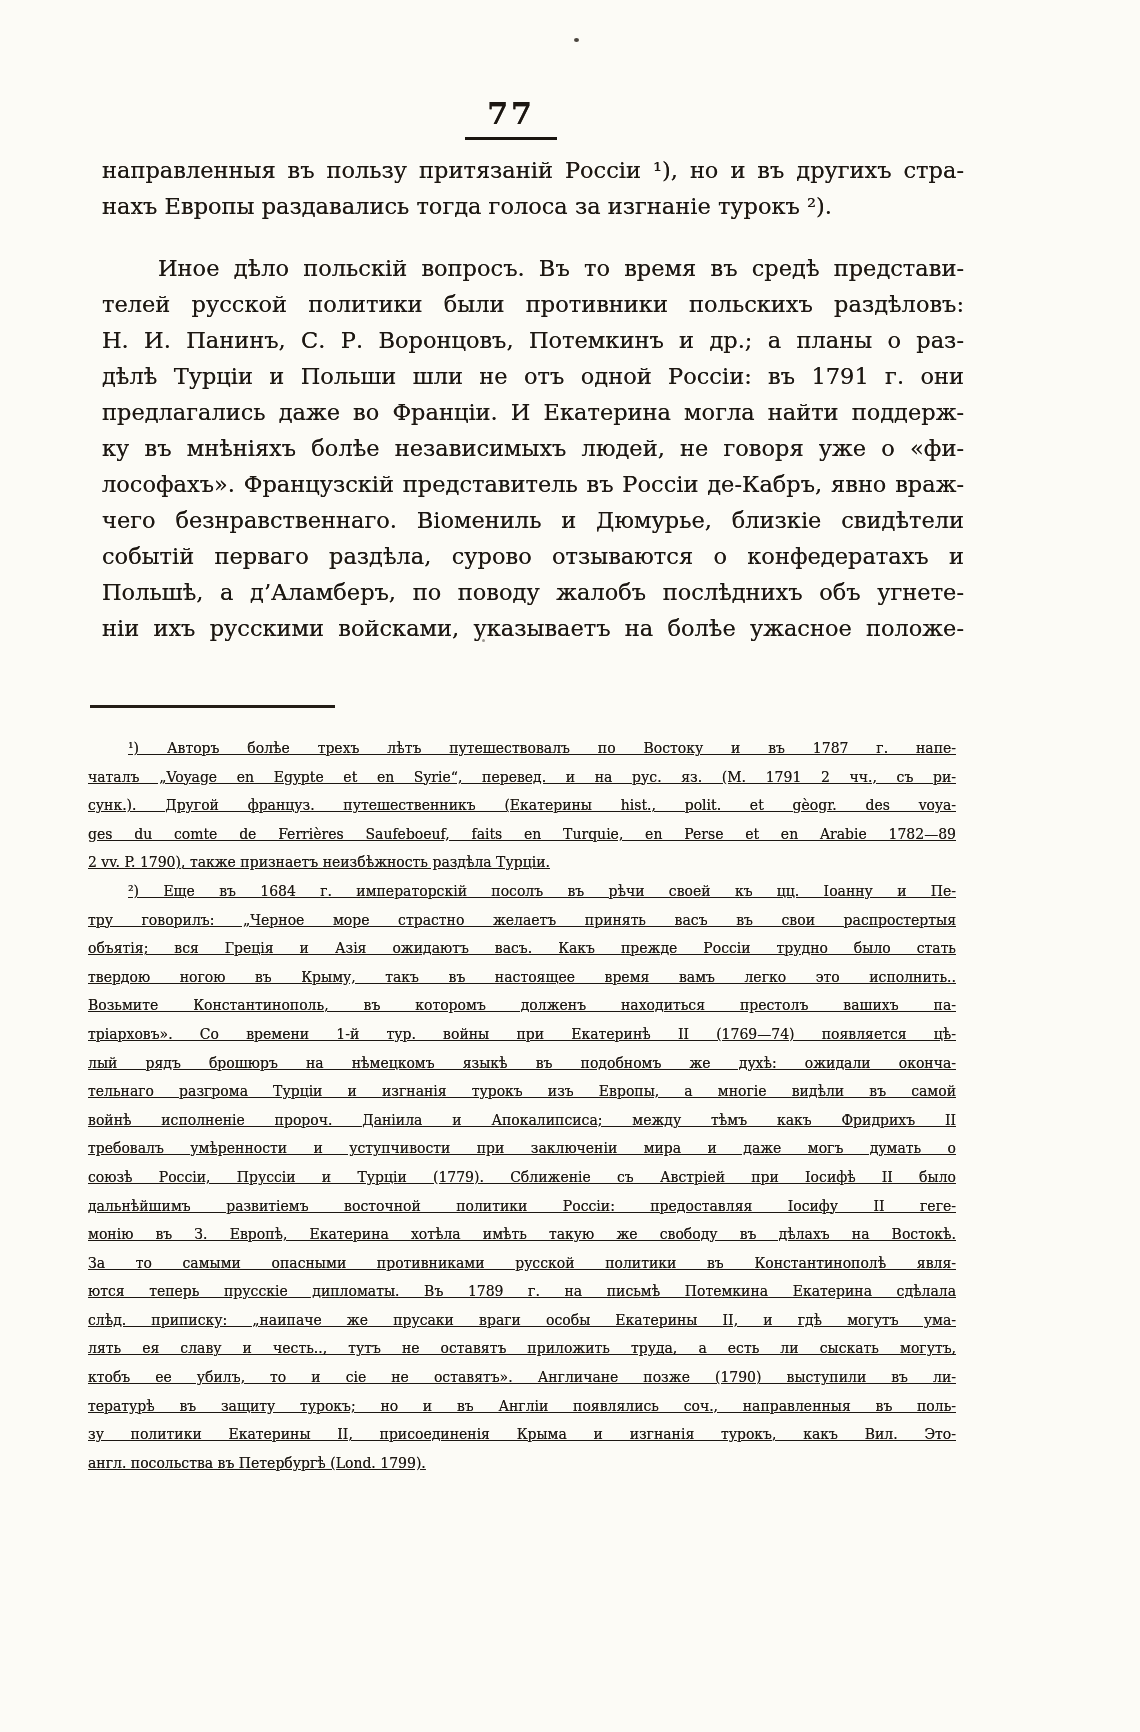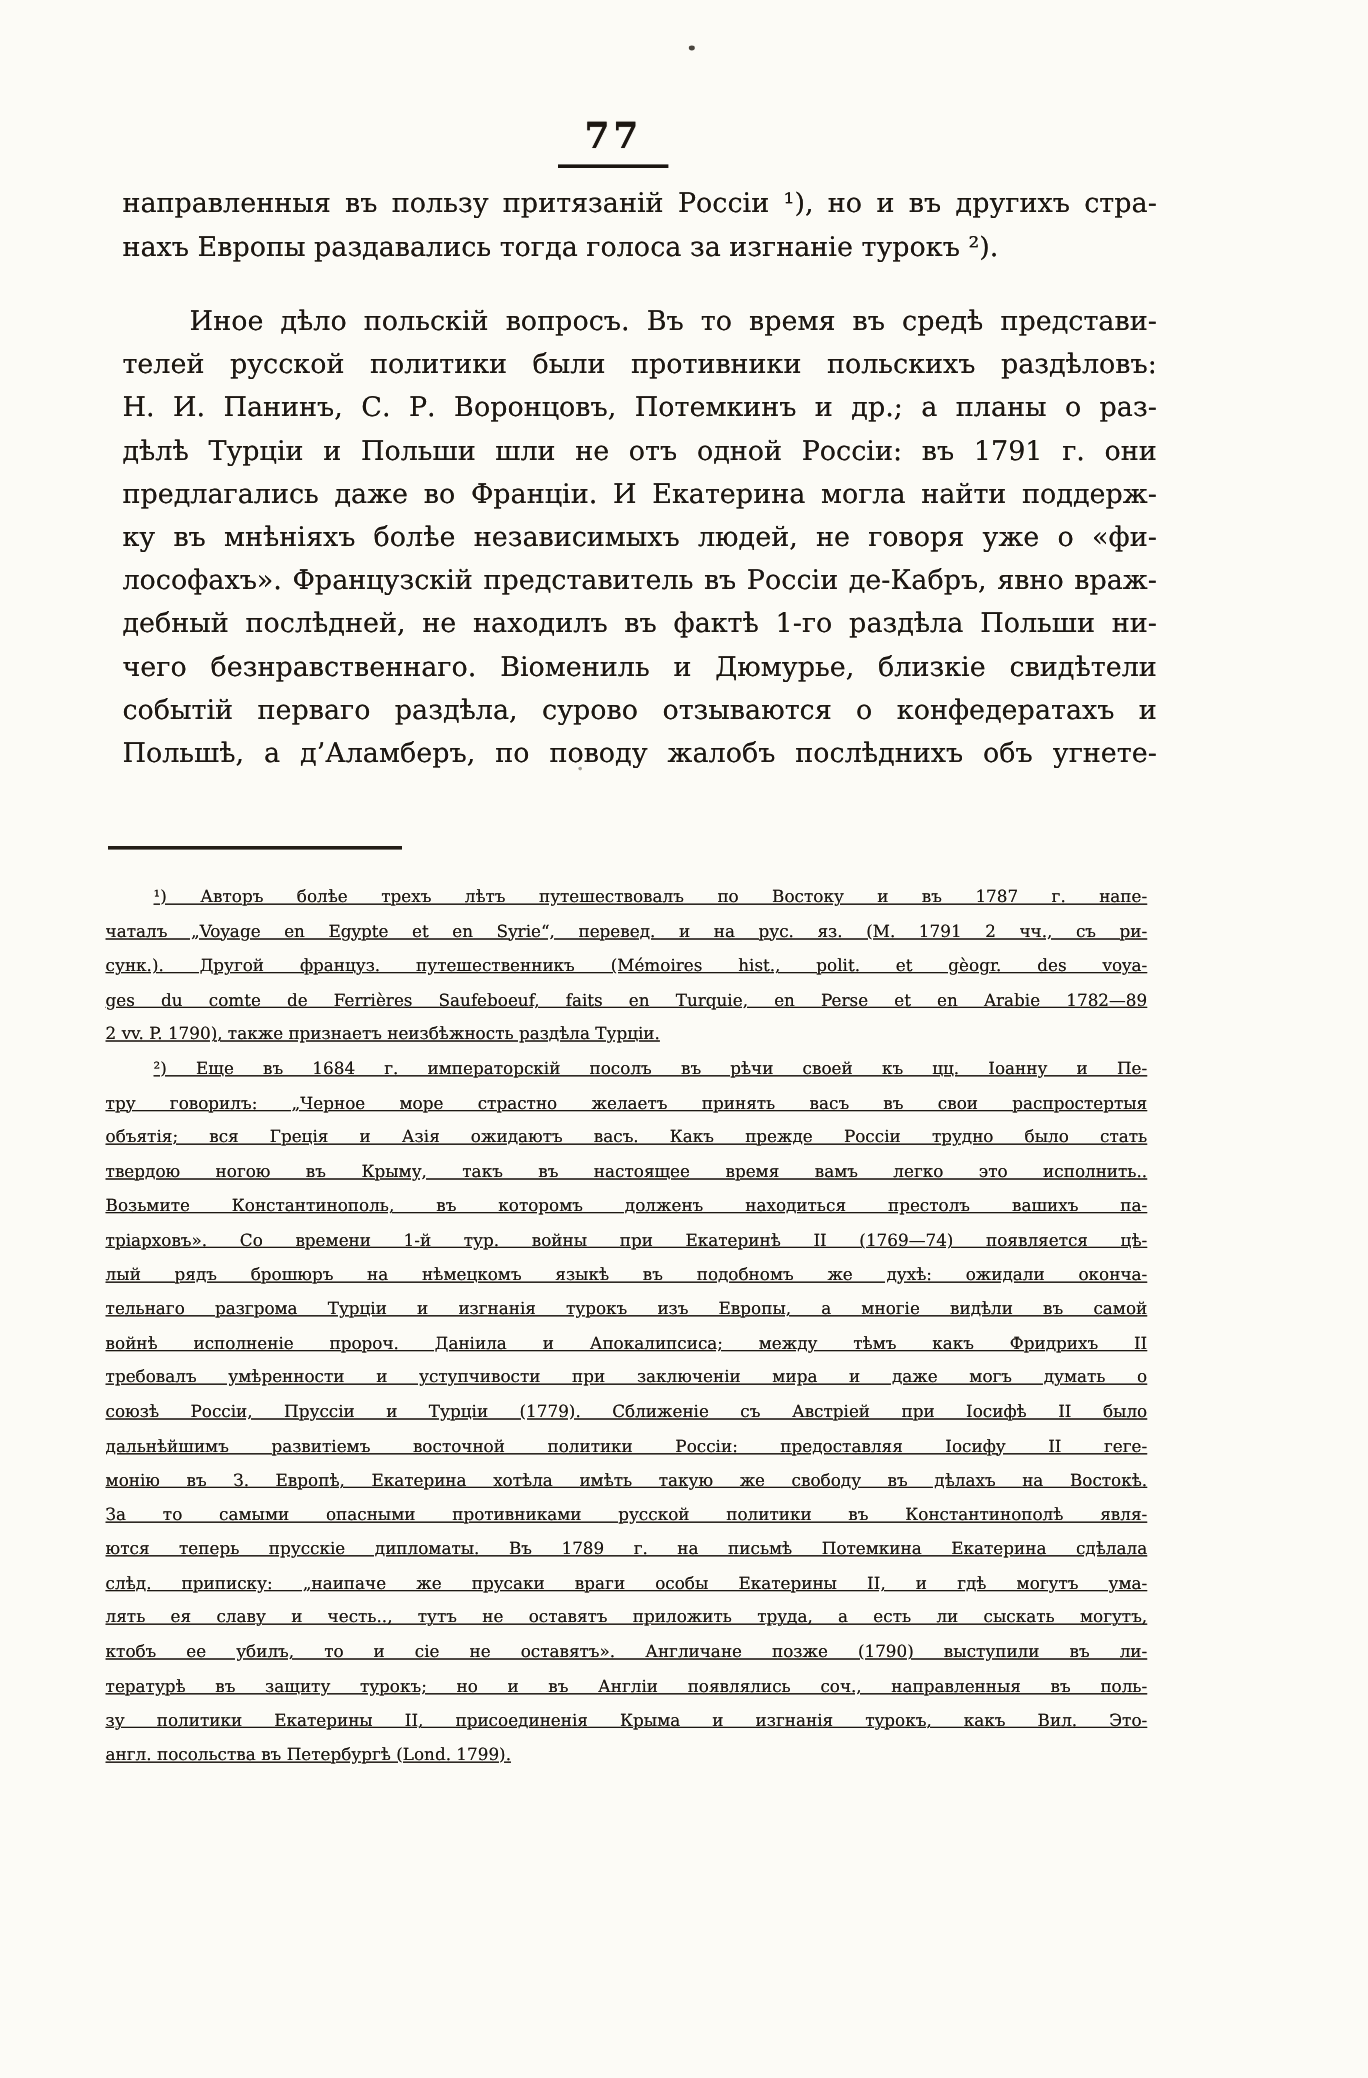--- a/index.html
+++ b/index.html
@@ -111,34 +111,34 @@
         <div class="line flush">нахъ Европы раздавались тогда голоса за изгнаніе турокъ ²).</div>
       </div>
       <div class="para">
         <div class="line indent">Иное дѣло польскій вопросъ. Въ то время въ средѣ представи-</div>
         <div class="line">телей русской политики были противники польскихъ раздѣловъ:</div>
         <div class="line">Н. И. Панинъ, С. Р. Воронцовъ, Потемкинъ и др.; а планы о раз-</div>
         <div class="line">дѣлѣ Турціи и Польши шли не отъ одной Россіи: въ 1791 г. они</div>
         <div class="line">предлагались даже во Франціи. И Екатерина могла найти поддерж-</div>
         <div class="line">ку въ мнѣніяхъ болѣе независимыхъ людей, не говоря уже о «фи-</div>
         <div class="line">лософахъ». Французскій представитель въ Россіи де-Кабръ, явно враж-</div>
-        <div class="line">дебный послѣдней, не находилъ въ фактѣ 1-го раздѣла Польши ни-</div>
         <div class="line">чего безнравственнаго. Віомениль и Дюмурье, близкіе свидѣтели</div>
         <div class="line">событій перваго раздѣла, сурово отзываются о конфедератахъ и</div>
         <div class="line">Польшѣ, а д’Аламберъ, по поводу жалобъ послѣднихъ объ угнете-</div>
+        <div class="line">ніи ихъ русскими войсками, указываетъ на болѣе ужасное положе-</div>
       </div>
     </div>
 
   <div class="fn-sep"></div>
 
   <div class="footnotes">
       <div class="para">
         <div class="line indent">¹) Авторъ болѣе трехъ лѣтъ путешествовалъ по Востоку и въ 1787 г. напе-</div>
         <div class="line">чаталъ „Voyage en Egypte et en Syrie“, перевед. и на рус. яз. (М. 1791 2 чч., съ ри-</div>
-        <div class="line">сунк.). Другой француз. путешественникъ (Mémoires hist., polit. et gèogr. des voya-</div>
+        <div class="line">сунк.). Другой француз. путешественникъ (Екатерины hist., polit. et gèogr. des voya-</div>
         <div class="line">ges du comte de Ferrières Saufeboeuf, faits en Turquie, en Perse et en Arabie 1782—89</div>
         <div class="line flush">2 vv. P. 1790), также признаетъ неизбѣжность раздѣла Турціи.</div>
       </div>
       <div class="para">
         <div class="line indent">²) Еще въ 1684 г. императорскій посолъ въ рѣчи своей къ цц. Іоанну и Пе-</div>
         <div class="line">тру говорилъ: „Черное море страстно желаетъ принять васъ въ свои распростертыя</div>
         <div class="line">объятія; вся Греція и Азія ожидаютъ васъ. Какъ прежде Россіи трудно было стать</div>
         <div class="line">твердою ногою въ Крыму, такъ въ настоящее время вамъ легко это исполнить..</div>
         <div class="line">Возьмите Константинополь, въ которомъ долженъ находиться престолъ вашихъ па-</div>
         <div class="line">тріарховъ». Со времени 1-й тур. войны при Екатеринѣ II (1769—74) появляется цѣ-</div>

